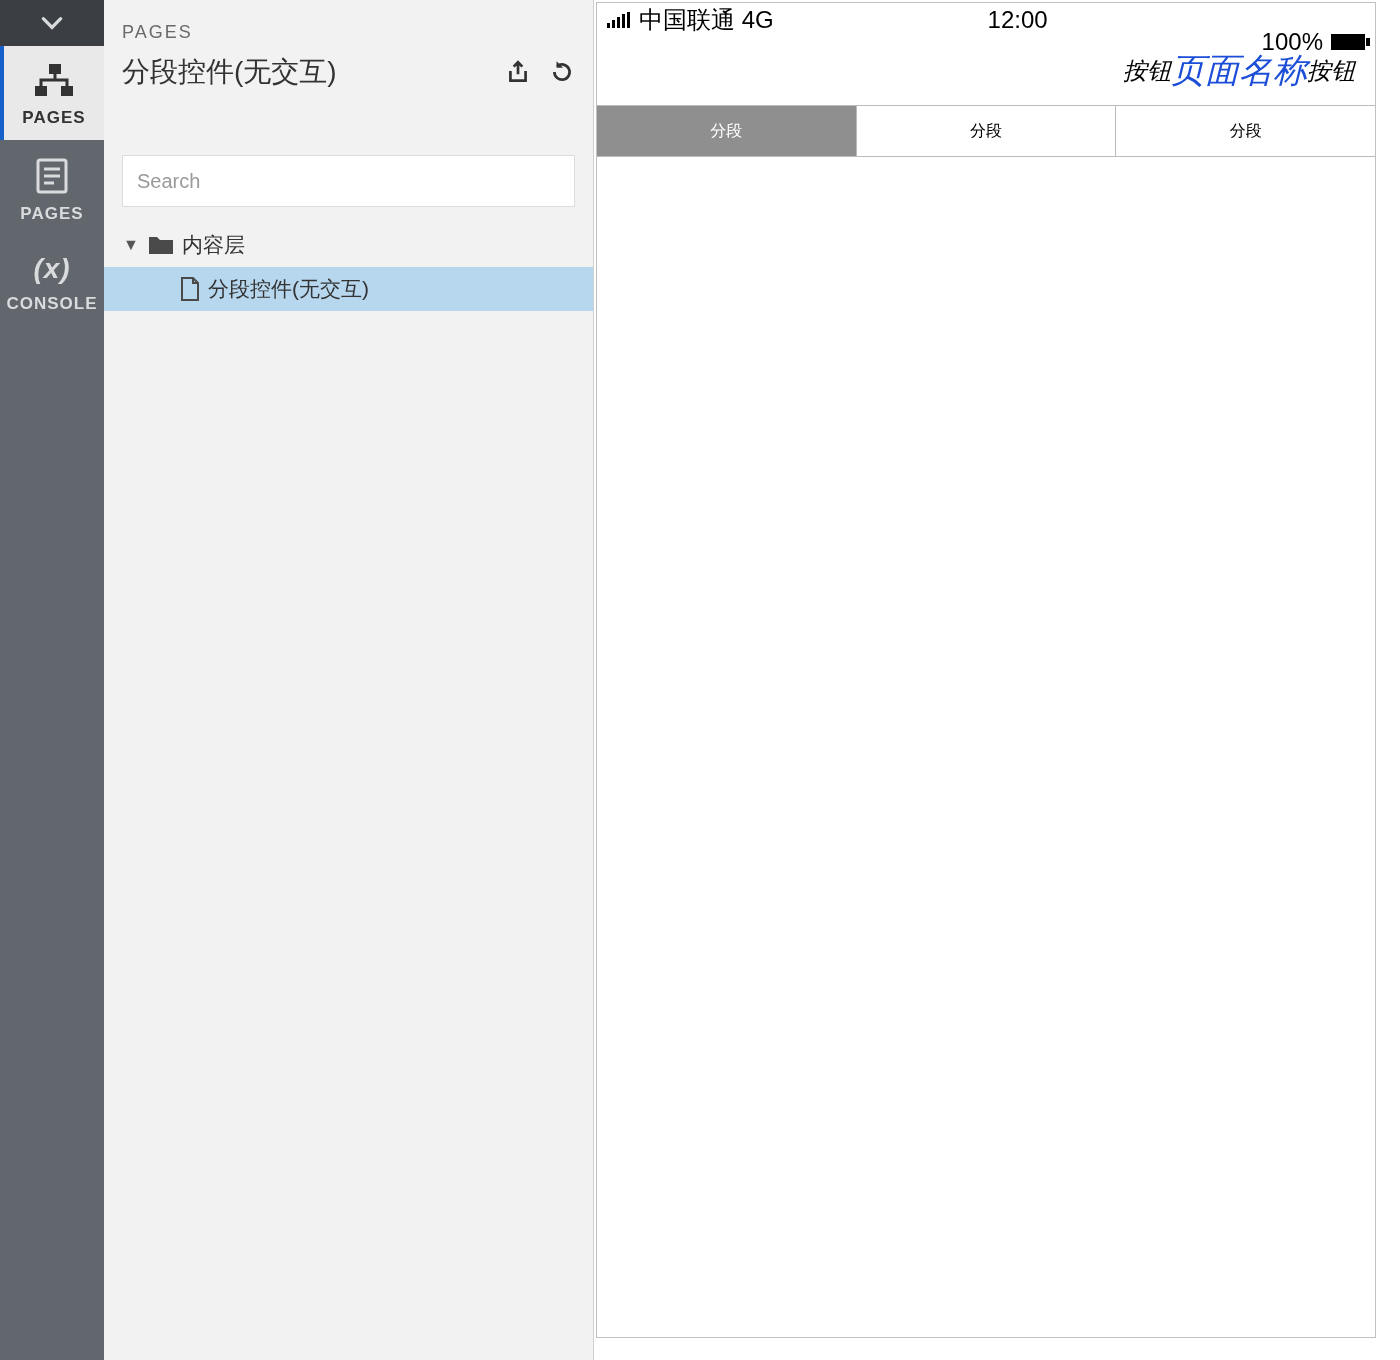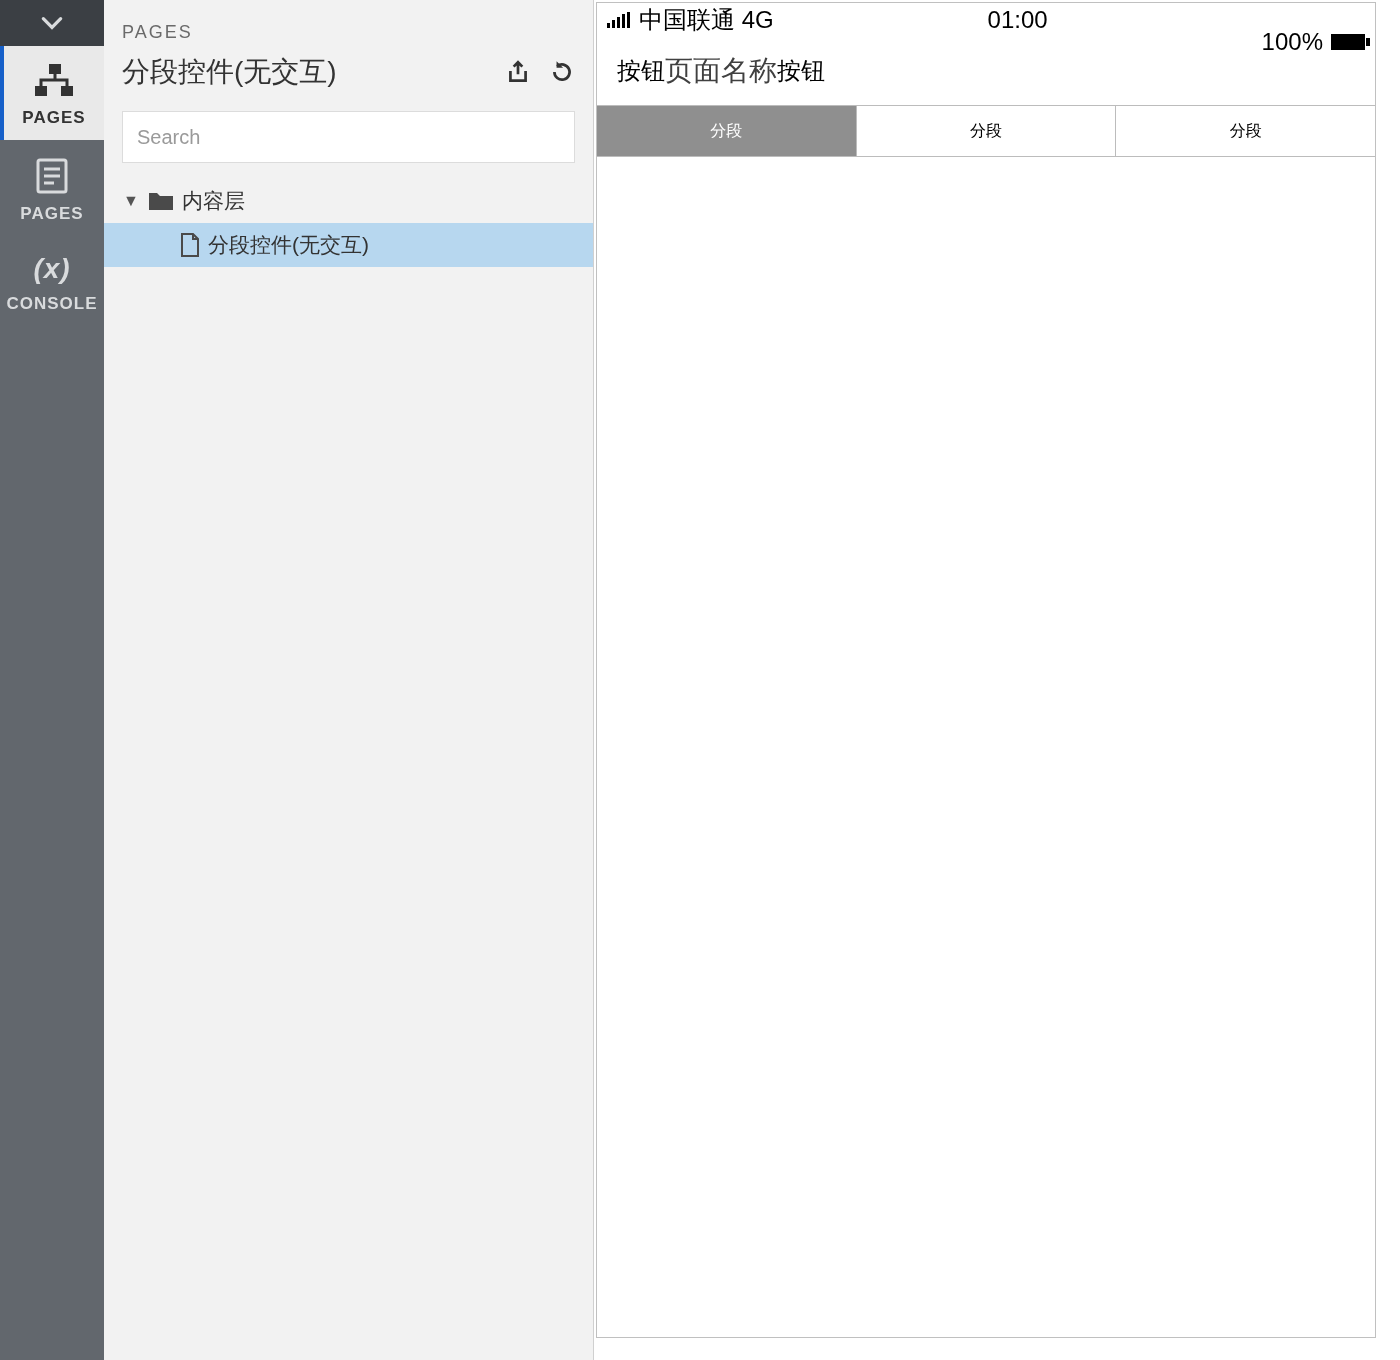--- a/index.html
+++ b/index.html
@@ -77,20 +77,21 @@
 
     .search-wrap { padding: 14px 18px 10px 18px; }
     .search-input {
       width: 100%;
       height: 52px;
       border: 1px solid #dcdcdc;
       background: #fff;
       font-size: 20px;
       padding: 0 14px;
       color: #555;
+      margin-top: 44px;
     }
     .search-input::placeholder { color: #9a9a9a; }
 
     .tree { padding-top: 6px; font-size: 21px; color: #333; }
     .tree-row {
       display: flex;
       align-items: center;
       height: 44px;
       padding-left: 18px;
       gap: 8px;
@@ -130,25 +131,26 @@
       width: 34px; height: 16px; background:#000; position:relative; margin-left:2px;
     }
     .battery::after{
       content:""; position:absolute; right:-5px; top:4px; width:4px; height:8px; background:#000;
     }
 
     .navbar {
       height: 68px;
       display: flex;
       align-items: center;
-      justify-content: flex-start;
+      justify-content: flex-end;
       padding: 0 20px;
+      font-style: italic;
     }
     .nav-btn { font-size: 24px; color:#000; }
-    .nav-title { font-size: 28px; color:#404040; }
+    .nav-title { font-size: 34px; color:#1d4ed8; }
 
     .segmented {
       display: flex;
       height: 52px;
       border-top: 1px solid #bcbcbc;
       border-bottom: 1px solid #bcbcbc;
     }
     .seg {
       flex: 1;
       display:flex; align-items:center; justify-content:center;
@@ -261,21 +263,21 @@
         <div class="left">
           <svg width="24" height="16" viewBox="0 0 24 16">
             <rect x="0" y="11" width="3" height="5" fill="#000"></rect>
             <rect x="5" y="8" width="3" height="8" fill="#000"></rect>
             <rect x="10" y="5" width="3" height="11" fill="#000"></rect>
             <rect x="15" y="2" width="3" height="14" fill="#000"></rect>
             <rect x="20" y="0" width="3" height="16" fill="#000"></rect>
           </svg>
           <span>中国联通 4G</span>
         </div>
-        <div>01:00</div>
+        <div>12:00</div>
         <div class="right">
           <span>100%</span>
           <span class="battery"></span>
         </div>
       </div>
 
       <div class="navbar">
         <span class="nav-btn">按钮</span>
         <span class="nav-title">页面名称</span>
         <span class="nav-btn">按钮</span>

